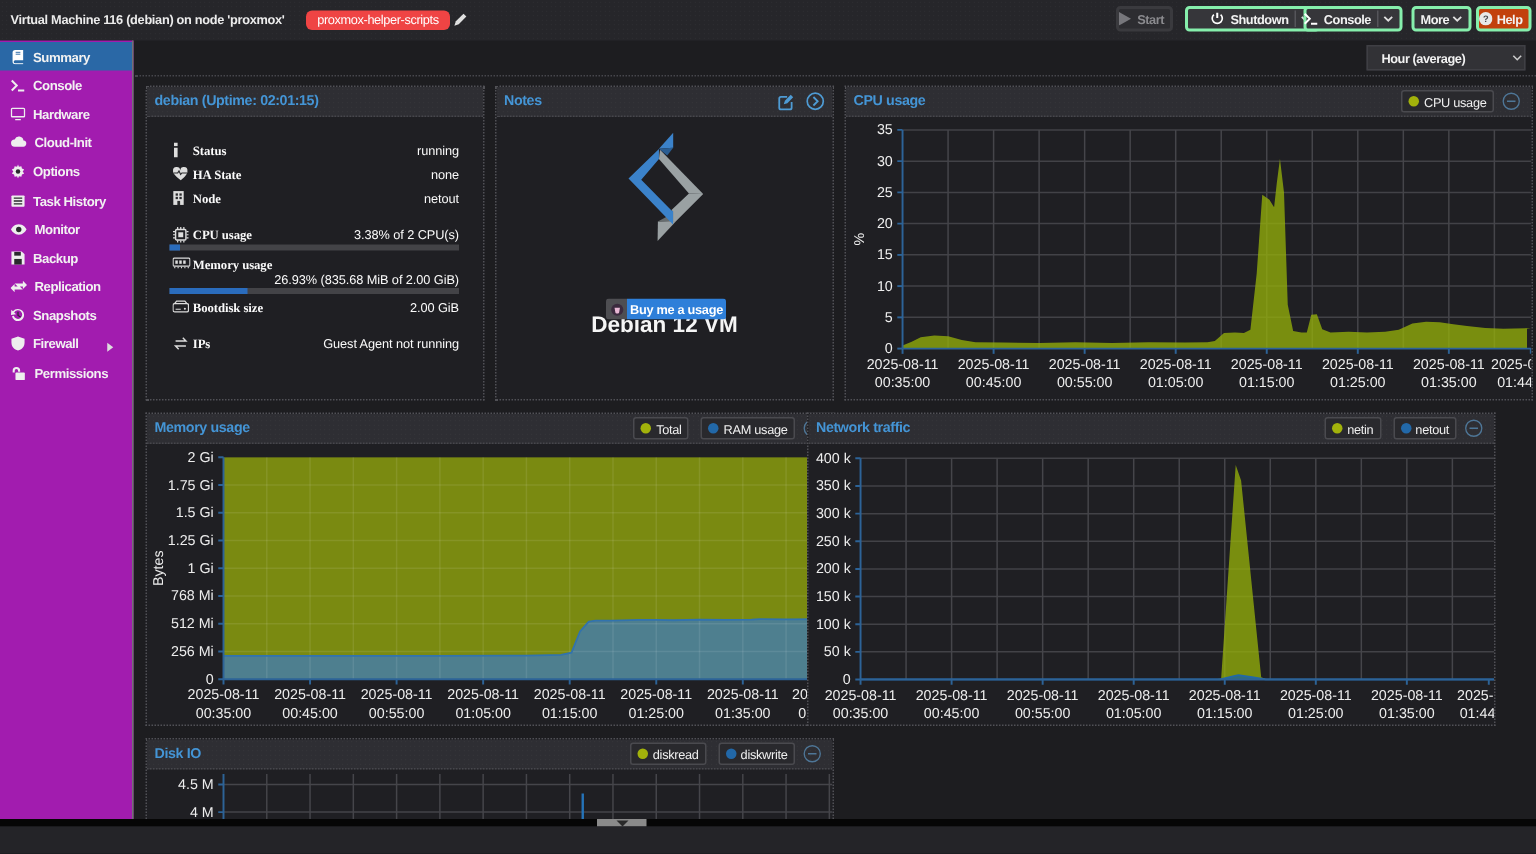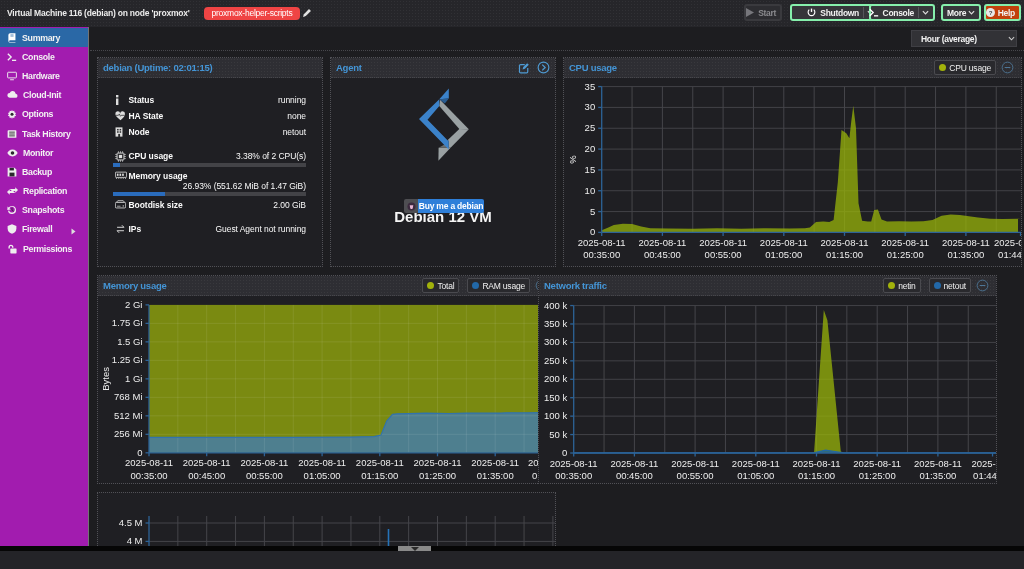--- a/index.html
+++ b/index.html
@@ -41,21 +41,21 @@
 .sp { flex:1; }
 .leg { height:15px; background:#29292d; border:1px solid #4a4a4f; border-radius:2px; display:flex; align-items:center;
   padding:0 4px; font-size:8.5px; color:#f0f0f0; margin-left:8px; letter-spacing:-0.2px; }
 .leg .dot { width:7px; height:7px; border-radius:50%; margin-right:3px; }
 .dot.ol { background:#a2b20b; }
 .dot.bl { background:#2268a8; }
 .minus { margin-left:5px; margin-right:2px; }
 
 
 .srow { position:absolute; left:16px; right:17px; height:12px; font-size:8.5px; color:#fafafa; letter-spacing:-0.05px; }
-.srow .lab { position:absolute; left:15.5px; top:0; font-weight:bold; }
+.srow .lab { position:absolute; left:15.5px; top:0; font-weight:bold;font-family:Liberation Serif, serif; }
 .srow .val { position:absolute; right:0; top:0; text-align:right; }
 .srow svg { position:absolute; left:2px; top:0; }
 .pbar { position:absolute; left:113px; width:193px; height:4px; background:#434347; }
 .pbar i { display:block; height:100%; background:#2a6cbd; }
 #debiantitle { position:absolute; left:0; top:175px; width:100%; text-align:center; font-size:15px; font-weight:bold; color:#f5f5f5; }
 #bmc { position:absolute; left:404px; top:199px; width:80px; height:14px; border-radius:2px; overflow:hidden; font-size:8.5px; display:flex; }
 #bmc .ic { width:14px; background:#4e4e52; display:flex; align-items:center; justify-content:center; }
 #bmc .tx { flex:1; background:#2e7fd9; color:#fff; display:flex; align-items:center; justify-content:center; font-weight:bold; letter-spacing:-0.2px; }
 
 
@@ -213,21 +213,21 @@
     <svg width="12" height="9" viewBox="0 0 16 10">
       <rect x="0.5" y="0.5" width="15" height="7" rx="1" stroke="#ddd" stroke-width="1.1" fill="none"></rect>
       <rect x="2.5" y="2.5" width="2.2" height="3" fill="#ddd"></rect>
       <rect x="6" y="2.5" width="2.2" height="3" fill="#ddd"></rect>
       <rect x="9.5" y="2.5" width="2.2" height="3" fill="#ddd"></rect>
       <path d="M2 8 v1.5 M5 8 v1.5 M8 8 v1.5 M11 8 v1.5 M14 8 v1.5" stroke="#ddd" stroke-width="1"></path>
     </svg>
     <span class="lab">Memory usage</span>
   </div>
 <div class="srow" style="left:113px; top:181px; width:193px;">
-    <span class="val">26.93% (551.62 MiB of 1.47 GiB)</span>
+    <span class="val">26.93% (835.68 MiB of 2.00 GiB)</span>
   </div>
 <div class="pbar" style="top:192px;">
     <i style="width:26.93%"></i>
   </div>
 <div class="srow" style="left:113px; top:199.5px; width:193px;">
     <svg width="11" height="9" viewBox="0 0 16 12">
       <rect x="0.5" y="3" width="15" height="8" rx="1.5" stroke="#ddd" stroke-width="1.2" fill="none"></rect>
       <path d="M2 3 L4 0.5 h8 l2 2.5" stroke="#ddd" stroke-width="1.2" fill="none"></path>
       <circle cx="12" cy="8" r="1" fill="#ddd"></circle>
       <path d="M3 8.5 h5" stroke="#ddd" stroke-width="1"></path>
@@ -238,21 +238,21 @@
 <div class="srow" style="left:113px; top:224px; width:193px;">
     <svg width="11" height="10" viewBox="0 0 16 12">
       <path d="M3 3.5 h10 l-3-3 M13 8.5 h-10 l3 3" stroke="#ddd" stroke-width="1.4" fill="none"></path>
     </svg>
     <span class="lab">IPs</span>
     <span class="val">Guest Agent not running</span>
   </div>
 
 <div class="panel" id="p-notes" style="left:330px; top:57px; width:226px; height:210px;">
   <div class="phdr">
-      <span class="ptitle">Agent</span>
+      <span class="ptitle">Notes</span>
       <span class="sp"></span>
     <svg width="12" height="12" viewBox="0 0 16 16">
         <path d="M13 8 v5 a1.5 1.5 0 0 1 -1.5 1.5 h-8 A1.5 1.5 0 0 1 2 13 V5 a1.5 1.5 0 0 1 1.5 -1.5 H9" stroke="#4e9bd4" stroke-width="1.6" fill="none"></path>
         <path d="M6 10 l1-3.2 5.2-5.2 2.2 2.2 -5.2 5.2z" fill="#4e9bd4"></path>
       </svg>
     <span style="width:7px"></span>
     <svg width="13" height="13" viewBox="0 0 16 16">
         <circle cx="8" cy="8" r="6.6" stroke="#4e9bd4" stroke-width="1.4" fill="none"></circle>
         <path d="M6.5 4.5 L10 8 L6.5 11.5" stroke="#4e9bd4" stroke-width="1.5" fill="none"></path>
       </svg>
@@ -268,21 +268,21 @@
   <polygon points="22.3,11.2 31.8,10.5 27.8,15.6" fill="#2a5d92"></polygon>
 </svg>
 <div id="debiantitle" style="left:330px; width:226px;margin-top:33px;">Debian 12 VM</div>
 <div id="bmc">
     <span class="ic">
       <svg width="9" height="9" viewBox="0 0 10 10">
         <circle cx="5" cy="5" r="4.5" fill="#3b2a3e"></circle>
         <path d="M3 3.5 h4 l-0.6 3.5 a1 1 0 0 1 -1 0.8 h-0.8 a1 1 0 0 1 -1-0.8z" fill="#e8b7d4"></path>
       </svg>
     </span>
-    <span class="tx">Buy me a debian</span>
+    <span class="tx">Buy me a usage</span>
   </div>
 
 <div class="panel" id="p-cpu" style="left:563px; top:57px; width:459px; height:210px;">
   <div class="phdr">
       <span class="ptitle">CPU usage</span>
       <span class="sp"></span>
     <span class="leg"><span class="dot ol"></span>CPU usage</span>
     <svg class="minus" width="13" height="13" viewBox="0 0 16 16">
         <circle cx="8" cy="8" r="6.6" stroke="#4e7697" stroke-width="1.1" fill="none"></circle>
         <path d="M4.5 8 h7" stroke="#4e7697" stroke-width="1.3"></path>
@@ -517,20 +517,30 @@
       <text class="xlab" x="398.90000000000003" y="169.5" text-anchor="middle">2025-08-11</text>
       <text class="xlab" x="398.90000000000003" y="181.8" text-anchor="middle">01:35:00</text>
       <line x1="398.90000000000003" y1="156" x2="398.90000000000003" y2="159.5" stroke="#2d6397" stroke-width="1.3"></line>
       <text class="xlab" x="432.4" y="169.5" text-anchor="start">2025-08-11</text>
       <text class="xlab" x="446" y="181.8" text-anchor="middle">01:44</text>
       <line x1="453.53000000000003" y1="156" x2="453.53000000000003" y2="159.5" stroke="#2d6397" stroke-width="1.3"></line>
     </svg>
 </div>
 
 <div class="panel" id="p-disk" style="left:97px; top:492px; width:459px; height:54px; border-bottom:none;">
+  <div class="phdr">
+      <span class="ptitle">Disk IO</span>
+      <span class="sp"></span>
+    <span class="leg"><span class="dot ol"></span>diskread</span>
+    <span class="leg"><span class="dot bl"></span>diskwrite</span>
+    <svg class="minus" width="13" height="13" viewBox="0 0 16 16">
+        <circle cx="8" cy="8" r="6.6" stroke="#4e7697" stroke-width="1.1" fill="none"></circle>
+        <path d="M4.5 8 h7" stroke="#4e7697" stroke-width="1.3"></path>
+      </svg>
+  </div>
   <svg class="chart" id="diskchart" style="left:0px; top:21px;" width="457" height="32" viewBox="0 0 457 32">
       <line x1="79.85" y1="2" x2="79.85" y2="32" stroke="#45454a" stroke-width="1"></line>
       <line x1="108.69999999999999" y1="2" x2="108.69999999999999" y2="32" stroke="#45454a" stroke-width="1"></line>
       <line x1="137.55" y1="2" x2="137.55" y2="32" stroke="#45454a" stroke-width="1"></line>
       <line x1="166.39999999999998" y1="2" x2="166.39999999999998" y2="32" stroke="#45454a" stroke-width="1"></line>
       <line x1="195.25" y1="2" x2="195.25" y2="32" stroke="#45454a" stroke-width="1"></line>
       <line x1="224.1" y1="2" x2="224.1" y2="32" stroke="#45454a" stroke-width="1"></line>
       <line x1="252.95" y1="2" x2="252.95" y2="32" stroke="#45454a" stroke-width="1"></line>
       <line x1="281.79999999999995" y1="2" x2="281.79999999999995" y2="32" stroke="#45454a" stroke-width="1"></line>
       <line x1="310.65" y1="2" x2="310.65" y2="32" stroke="#45454a" stroke-width="1"></line>

